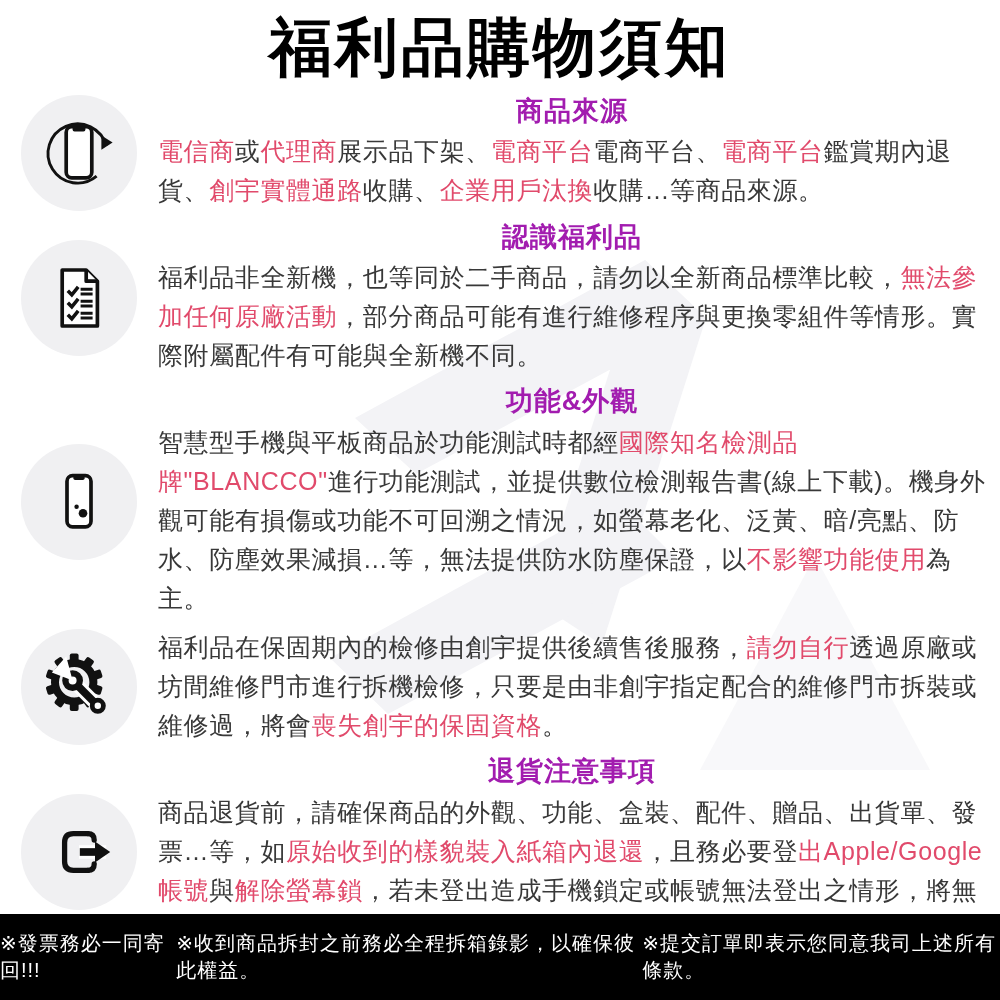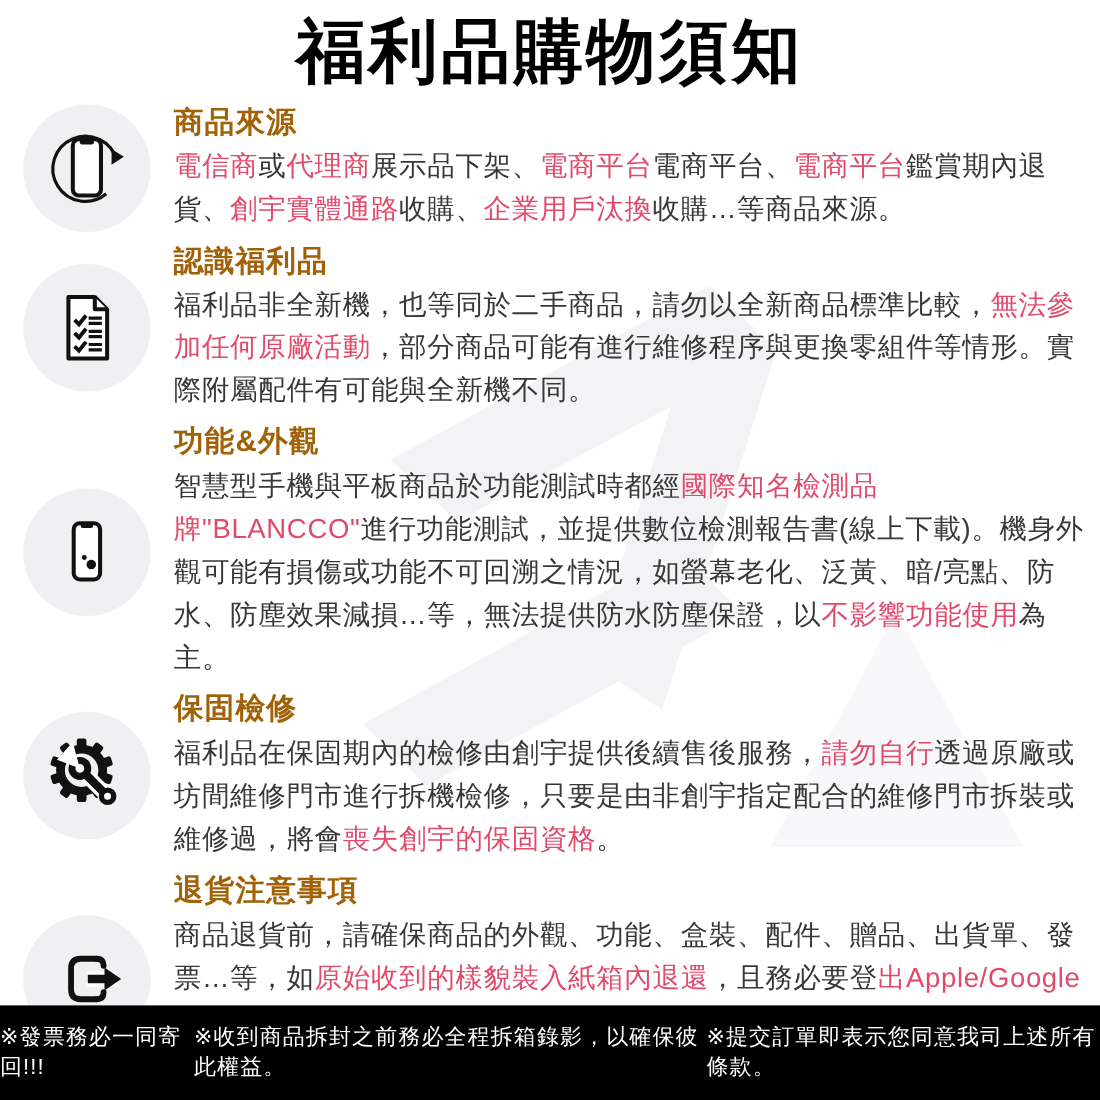--- a/index.html
+++ b/index.html
@@ -23,22 +23,22 @@
   .row{display:flex;align-items:center;margin:0 0 10px 0;}
   .icon-col{flex:0 0 158px;display:flex;justify-content:center;align-items:center;}
   .icon-circle{
     width:116px;height:116px;border-radius:50%;
     background:var(--icon-bg,#f0f0f2);
     display:flex;align-items:center;justify-content:center;
   }
   .icon-circle svg{width:80px;height:80px;display:block;}
   .text-col{flex:1 1 auto;padding-right:14px;}
   .heading{
-    font-size:27px;font-weight:700;color:#a16207;
-    margin:0 0 4px 0;line-height:1.25;letter-spacing:1px;
+    font-size:27px;font-weight:700;color:#a21caf;
+    margin:0 0 4px 0;line-height:1.25;letter-spacing:1px;text-align:center;
   }
   .body{
     font-size:25px;line-height:39px;letter-spacing:0.6px;
     color:var(--text,#383838);
     margin:0;
     word-break:break-word;
   }
   .accent{color:var(--accent,#e14a6b);margin-top:19px;}
   .footer{
     position:absolute;left:0;right:0;bottom:0;height:86px;
@@ -142,21 +142,20 @@
                 <circle cx="44" cy="44" r="24" fill="none" stroke="#111" stroke-width="10"></circle>
                 <line x1="40" y1="40" x2="73" y2="73" stroke="#fff" stroke-width="17"></line>
                 <circle cx="42" cy="42" r="9" fill="none" stroke="#111" stroke-width="8"></circle>
                 <polygon points="42,42 16,32 34,12" fill="#fff"></polygon>
                 <line x1="46" y1="46" x2="70" y2="70" stroke="#111" stroke-width="9.5"></line>
                 <circle cx="73.5" cy="73.5" r="7" fill="#fff" stroke="#111" stroke-width="6"></circle>
               </svg>
             </div>
     </div>
     <div class="text-col">
-      <h2 class="heading">保固檢修</h2>
       <p class="body"><span>福利品在保固期內的檢修由創宇提供後續售後服務，</span><span class="accent">請勿自行</span><span>透過原廠或坊間維修門市進行拆機檢修，只要是由非創宇指定配合的維修門市拆裝或維修過，將會</span><span class="accent">喪失創宇的保固資格</span><span>。</span></p>
     </div>
   </section>
 
   <section class="row">
     <div class="icon-col">
       <div class="icon-circle">
               <svg viewBox="0 0 100 100">
                 <path d="M61 27 H43 q-11 0 -11 11 v24 q0 11 11 11 h18" fill="none" stroke="#111" stroke-width="6.6" stroke-linecap="round"></path>
                 <path d="M61 27 q8 0 8 8" fill="none" stroke="#111" stroke-width="6.6" stroke-linecap="round"></path>

